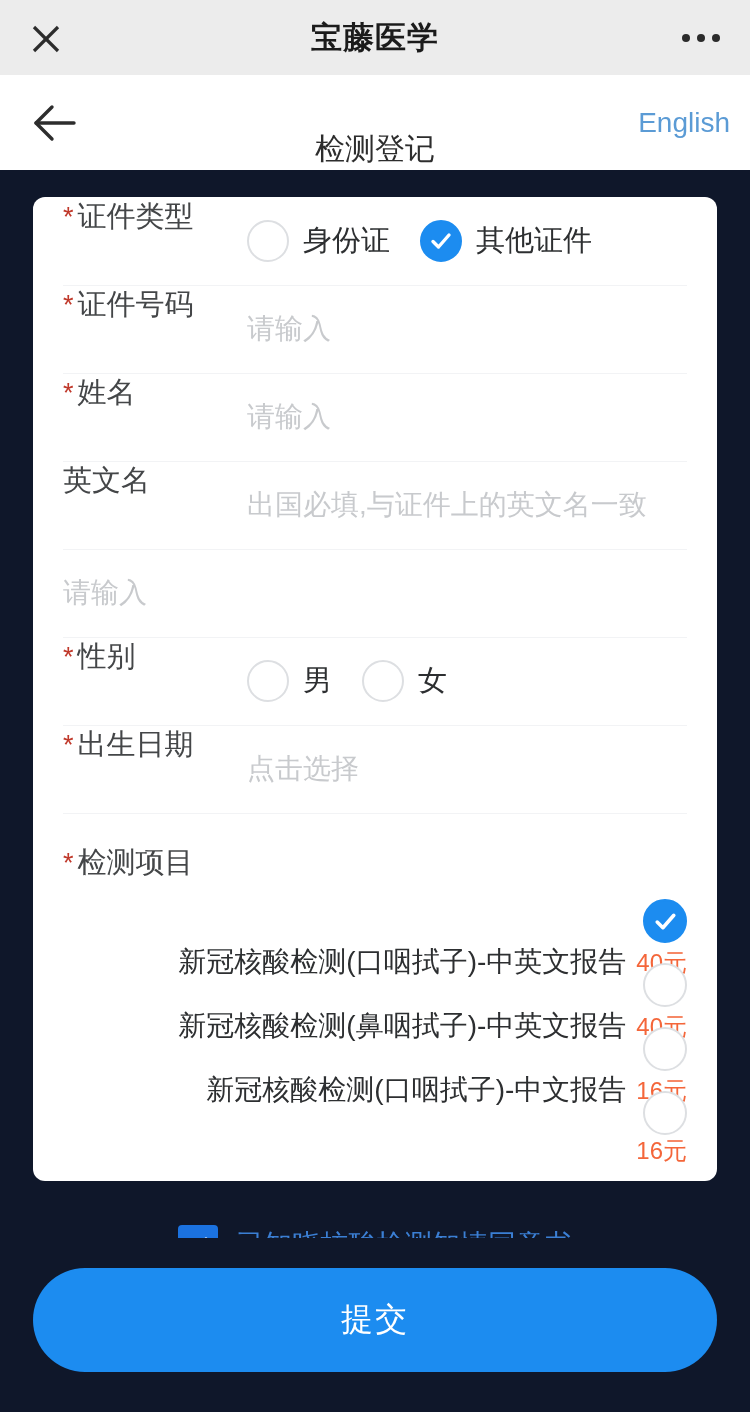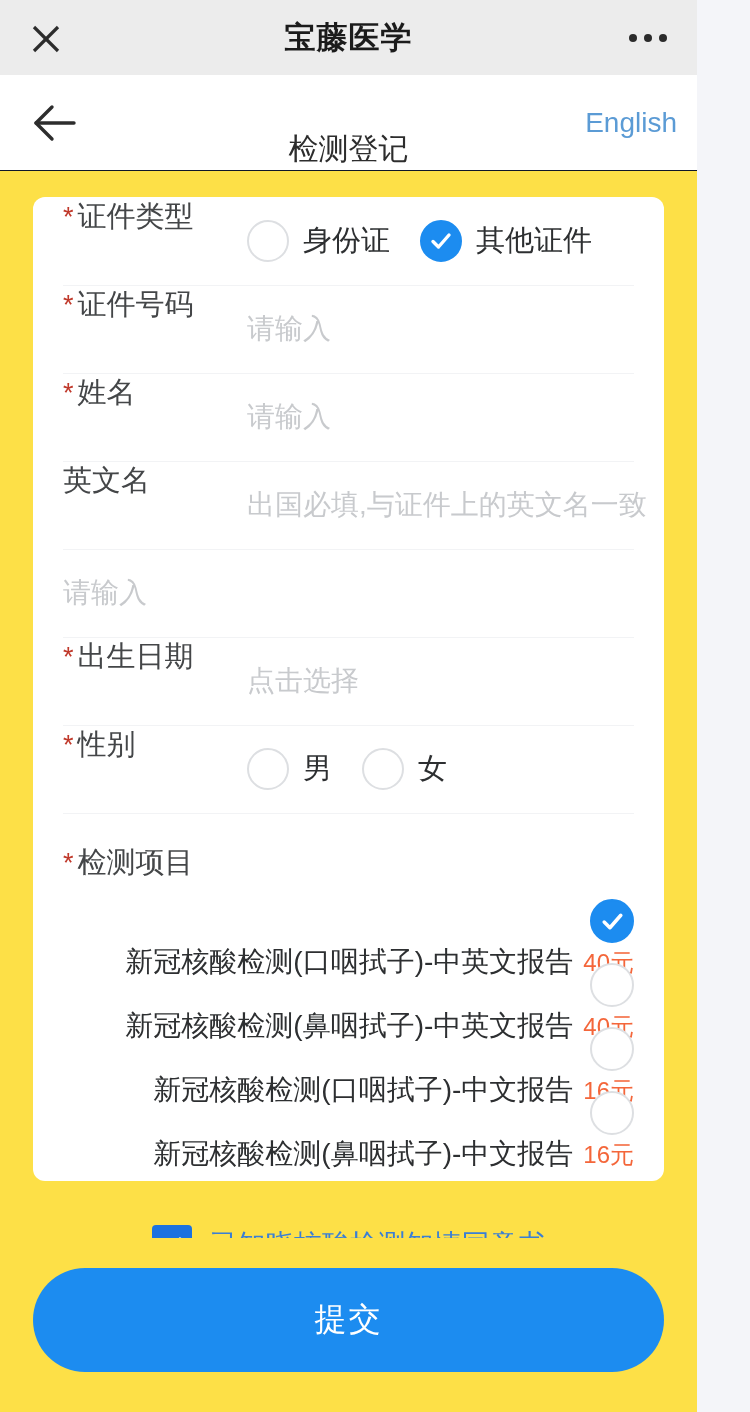--- a/index.html
+++ b/index.html
@@ -7,22 +7,22 @@
 
   html, body {
     width:750px; height:1412px;
     font-family:"Liberation Sans","DejaVu Sans",sans-serif;
     background:#f4f5f9;
     overflow:hidden;
   }
 
   .screen {
     position:relative;
-    width:697px; height:1412px;
-    background:#fde047;
+    width:750px; height:1412px;
+    background:#0f172a;
     display:flex; flex-direction:column;
   }
 
   
   .wx-bar {
     height:75px; flex:0 0 75px;
     background:#ececec;
     display:flex; align-items:center;
     position:relative;
   }
@@ -264,42 +264,42 @@
         </div>
       </div>
 
       <div class="row">
         <div class="field">
           <span class="placeholder">请输入</span>
         </div>
       </div>
 
       <div class="row">
-        <div class="label"><span class="req">*</span><span>出生日期</span></div>
-        <div class="field">
-          <span class="placeholder">点击选择</span>
-        </div>
-      </div>
-
-      <div class="row">
         <div class="label"><span class="req">*</span><span>性别</span></div>
         <div class="field">
           <div class="radio-group">
             <div class="radio-opt">
               <span class="radio"></span>
               <span class="radio-label">男</span>
             </div>
             <div class="radio-opt">
               <span class="radio"></span>
               <span class="radio-label">女</span>
             </div>
           </div>
         </div>
       </div>
 
+      <div class="row">
+        <div class="label"><span class="req">*</span><span>出生日期</span></div>
+        <div class="field">
+          <span class="placeholder">点击选择</span>
+        </div>
+      </div>
+
       <div class="items-block">
         <div class="items-title"><span class="req">*</span><span>检测项目</span></div>
 
         <div class="item">
           <span class="radio on">
             <svg width="27" height="27" viewBox="0 0 26 26">
                 <polyline points="5,13.5 10.5,19 21,7" fill="none" stroke="#fff" stroke-width="3.4" stroke-linecap="round" stroke-linejoin="round"></polyline>
               </svg>
           </span>
           <span class="item-text">
@@ -320,21 +320,20 @@
           <span class="radio"></span>
           <span class="item-text">
             <span>新冠核酸检测(口咽拭子)-中文报告</span>
             <span class="price">16元</span>
           </span>
         </div>
 
         <div class="item">
           <span class="radio"></span>
           <span class="item-text">
-            <span>新冠核酸检测(鼻咽拭子)-中文报告</span>
             <span class="price">16元</span>
           </span>
         </div>
       </div>
 
     </div>
 
     <div class="consent">
       <span class="cbox">
         <svg width="26" height="26" viewBox="0 0 26 26">

